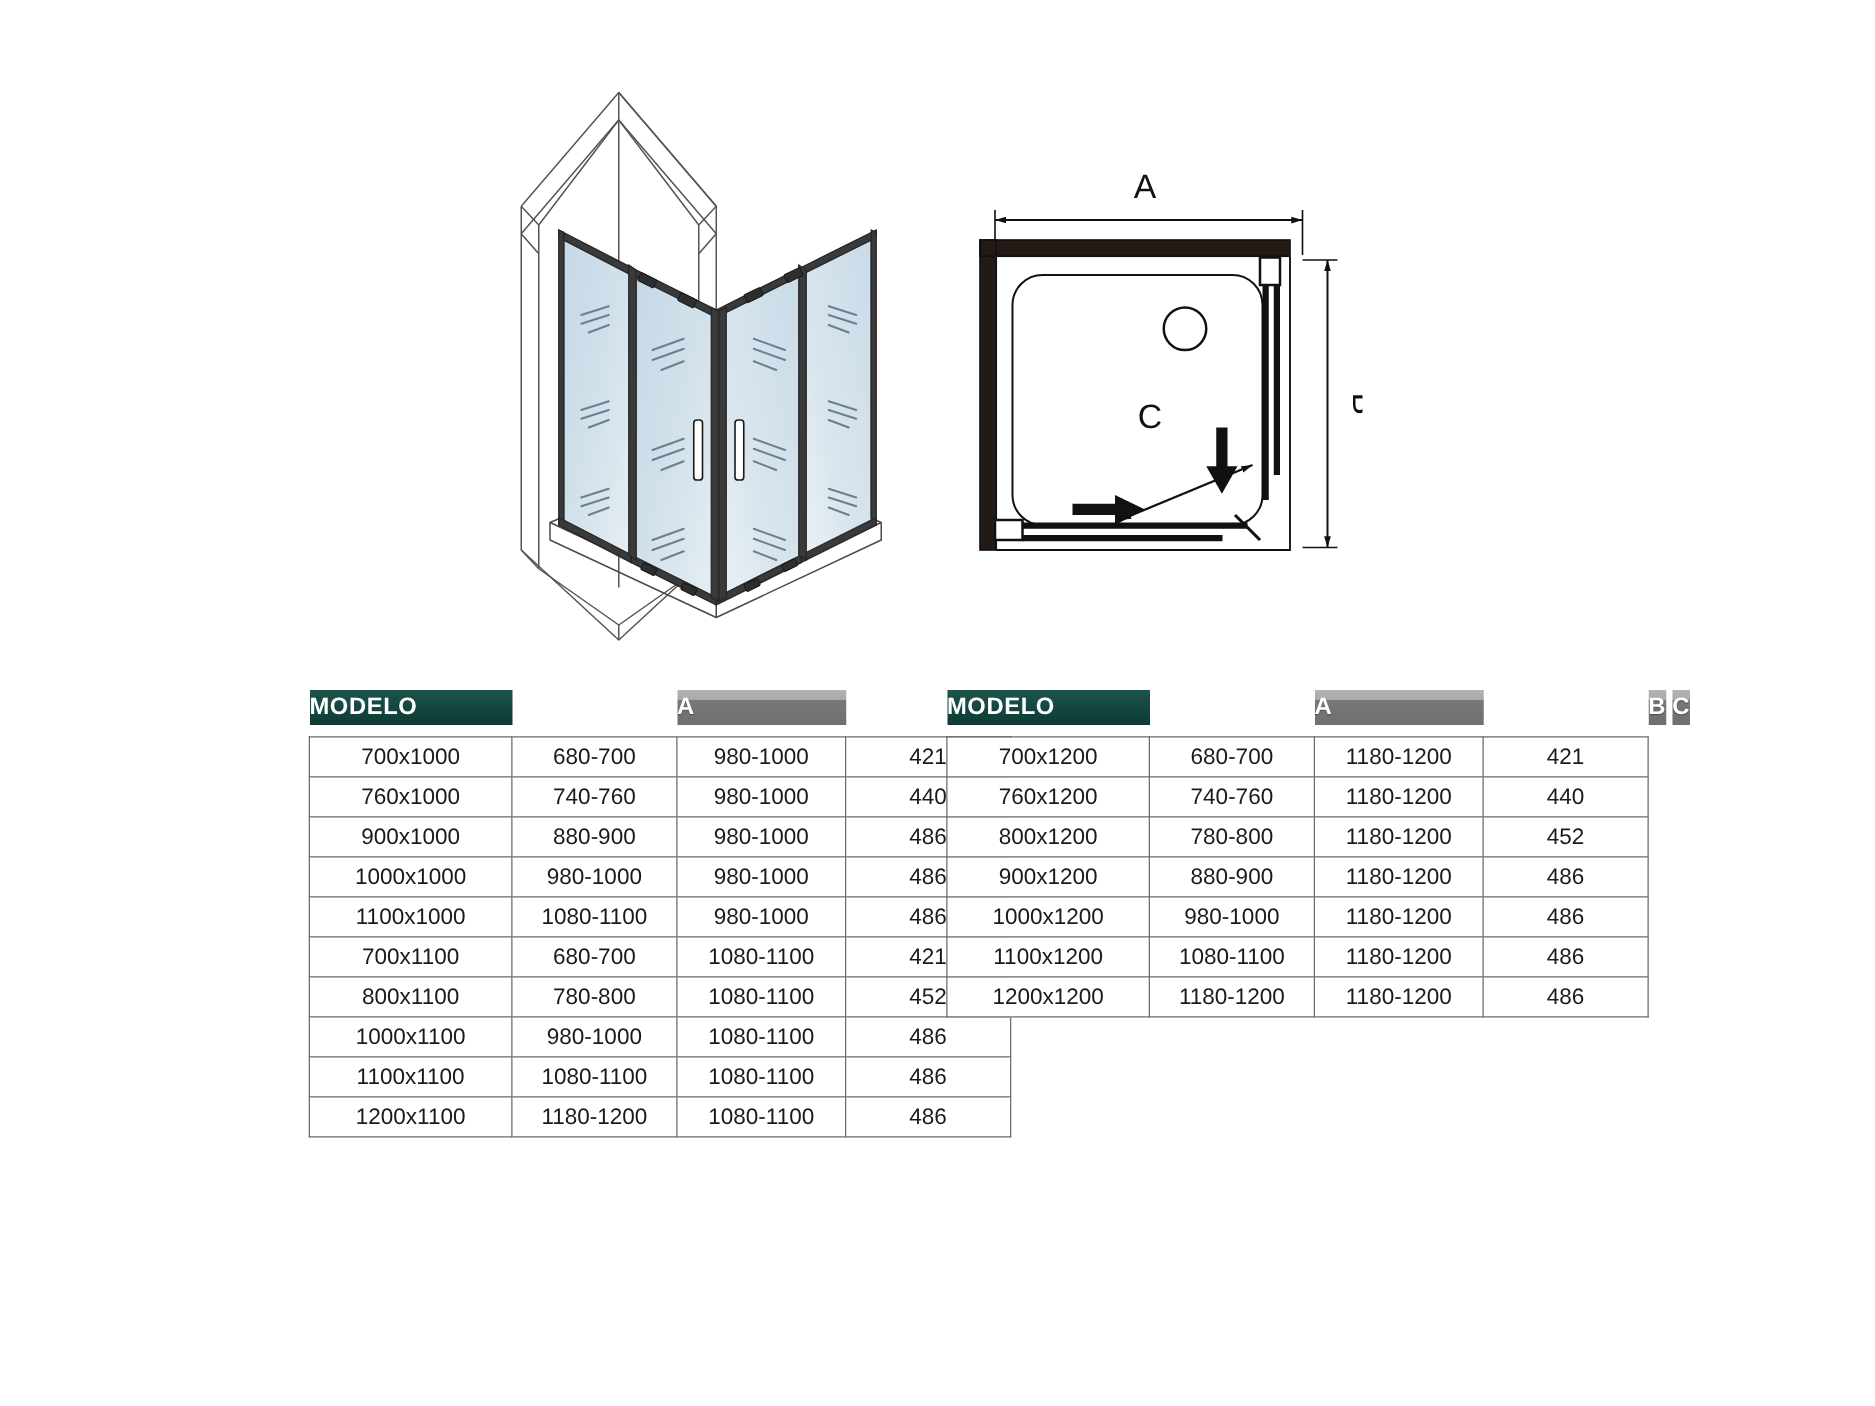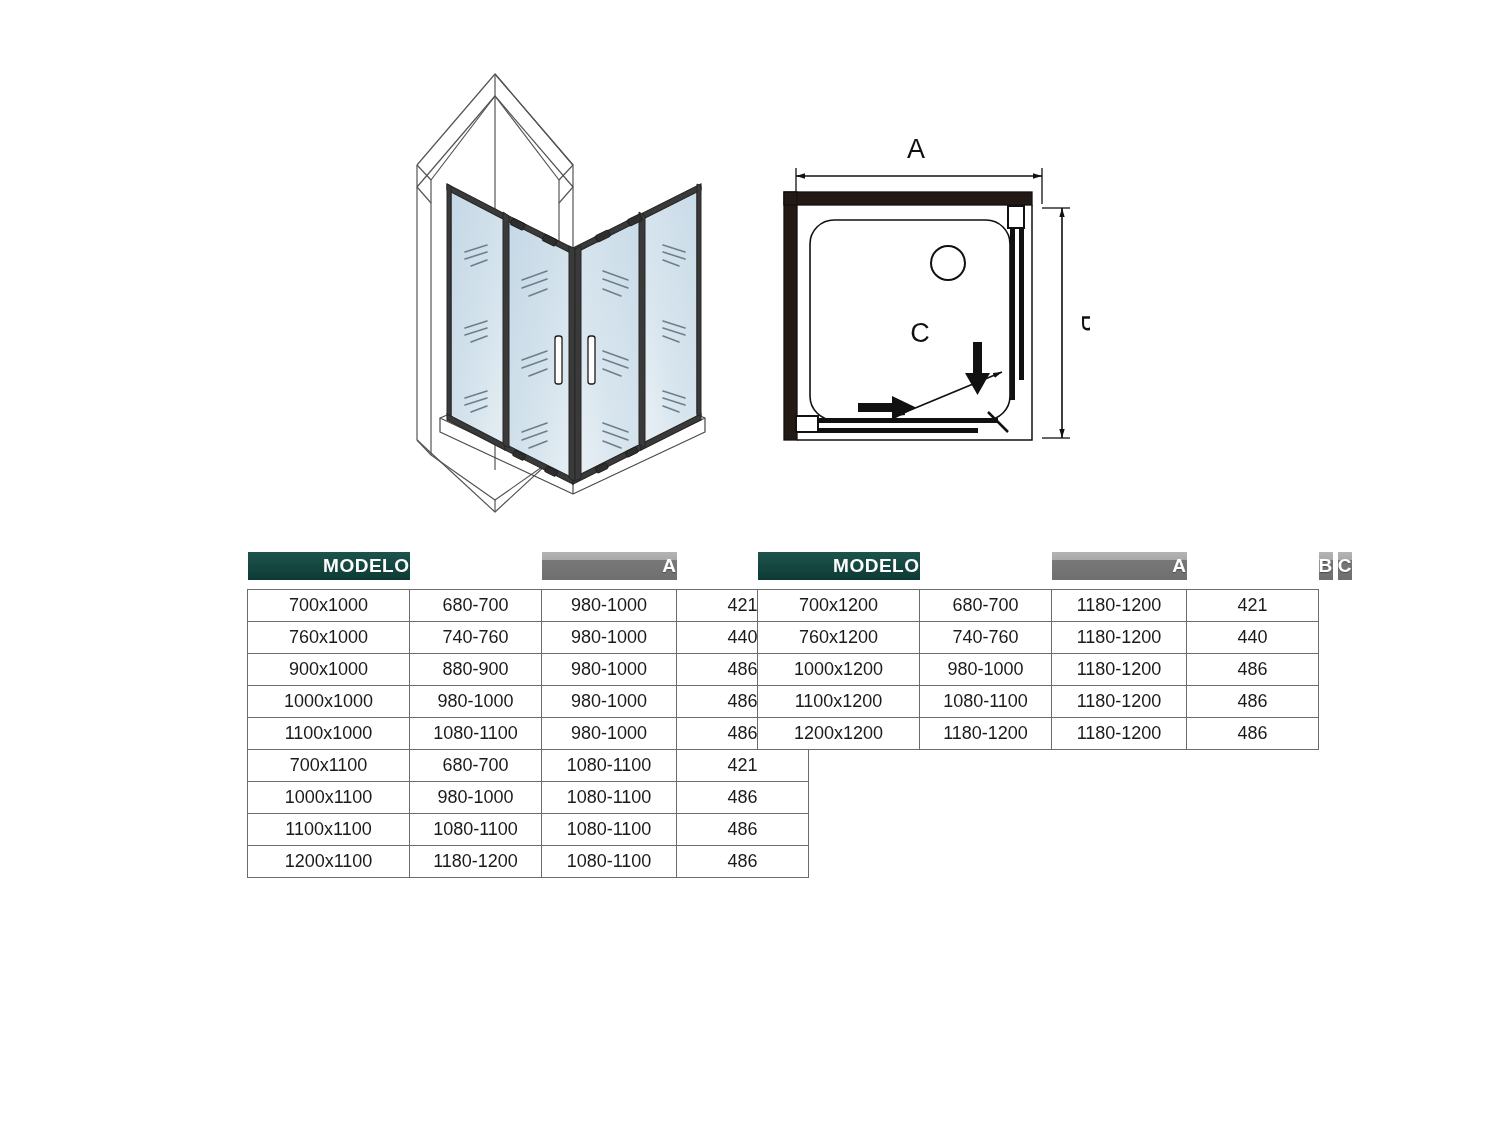--- a/index.html
+++ b/index.html
@@ -60,21 +60,21 @@
 
   
   table.spec-table thead tr th {
     height: 28px;
     padding: 0;
     border: none;
     color: #ffffff;
     font-size: 19px;
     font-weight: bold;
     letter-spacing: 0.5px;
-    text-align: right;
+    text-align: left;
     vertical-align: middle;
   }
   th.h-modelo {
     background: #13453f;
     background: linear-gradient(180deg, #1c544c 0%, #0e3a35 100%);
     font-weight: normal;
     letter-spacing: 1px;
   }
   th.h-dim {
     background: linear-gradient(180deg, #b4b4b4 0%, #a9a9a9 28%, #787878 29%, #6f6f6f 100%);
@@ -395,20 +395,26 @@
             <td class="c-b">980-1000</td>
             <td class="c-c">486</td>
           </tr>
           <tr class="data-row">
             <td class="c-modelo">700x1100</td>
             <td class="c-a">680-700</td>
             <td class="c-b">1080-1100</td>
             <td class="c-c">421</td>
           </tr>
           <tr class="data-row">
+            <td class="c-modelo">800x1100</td>
+            <td class="c-a">780-800</td>
+            <td class="c-b">1080-1100</td>
+            <td class="c-c">452</td>
+          </tr>
+          <tr class="data-row">
             <td class="c-modelo">1000x1100</td>
             <td class="c-a">980-1000</td>
             <td class="c-b">1080-1100</td>
             <td class="c-c">486</td>
           </tr>
           <tr class="data-row">
             <td class="c-modelo">1100x1100</td>
             <td class="c-a">1080-1100</td>
             <td class="c-b">1080-1100</td>
             <td class="c-c">486</td>
@@ -446,20 +452,32 @@
             <td class="c-b">1180-1200</td>
             <td class="c-c">421</td>
           </tr>
           <tr class="data-row">
             <td class="c-modelo">760x1200</td>
             <td class="c-a">740-760</td>
             <td class="c-b">1180-1200</td>
             <td class="c-c">440</td>
           </tr>
           <tr class="data-row">
+            <td class="c-modelo">800x1200</td>
+            <td class="c-a">780-800</td>
+            <td class="c-b">1180-1200</td>
+            <td class="c-c">452</td>
+          </tr>
+          <tr class="data-row">
+            <td class="c-modelo">900x1200</td>
+            <td class="c-a">880-900</td>
+            <td class="c-b">1180-1200</td>
+            <td class="c-c">486</td>
+          </tr>
+          <tr class="data-row">
             <td class="c-modelo">1000x1200</td>
             <td class="c-a">980-1000</td>
             <td class="c-b">1180-1200</td>
             <td class="c-c">486</td>
           </tr>
           <tr class="data-row">
             <td class="c-modelo">1100x1200</td>
             <td class="c-a">1080-1100</td>
             <td class="c-b">1180-1200</td>
             <td class="c-c">486</td>

